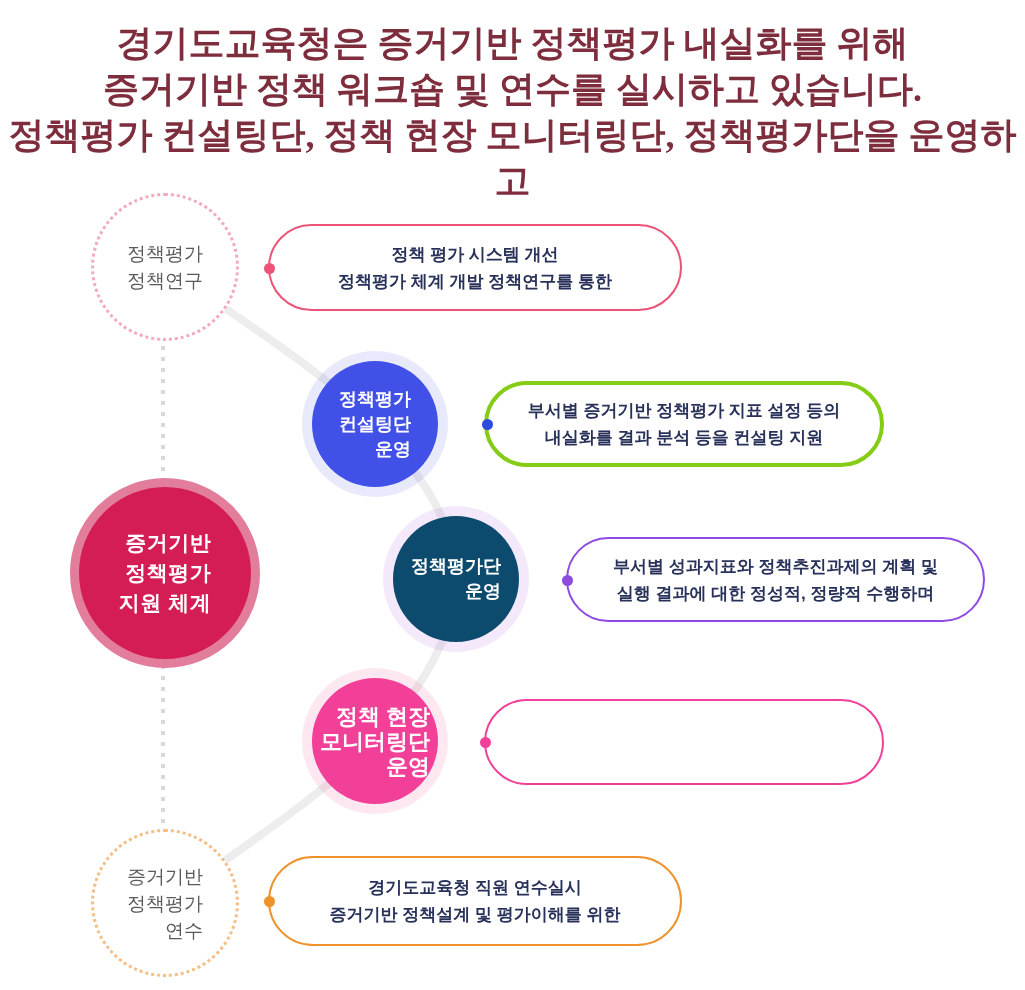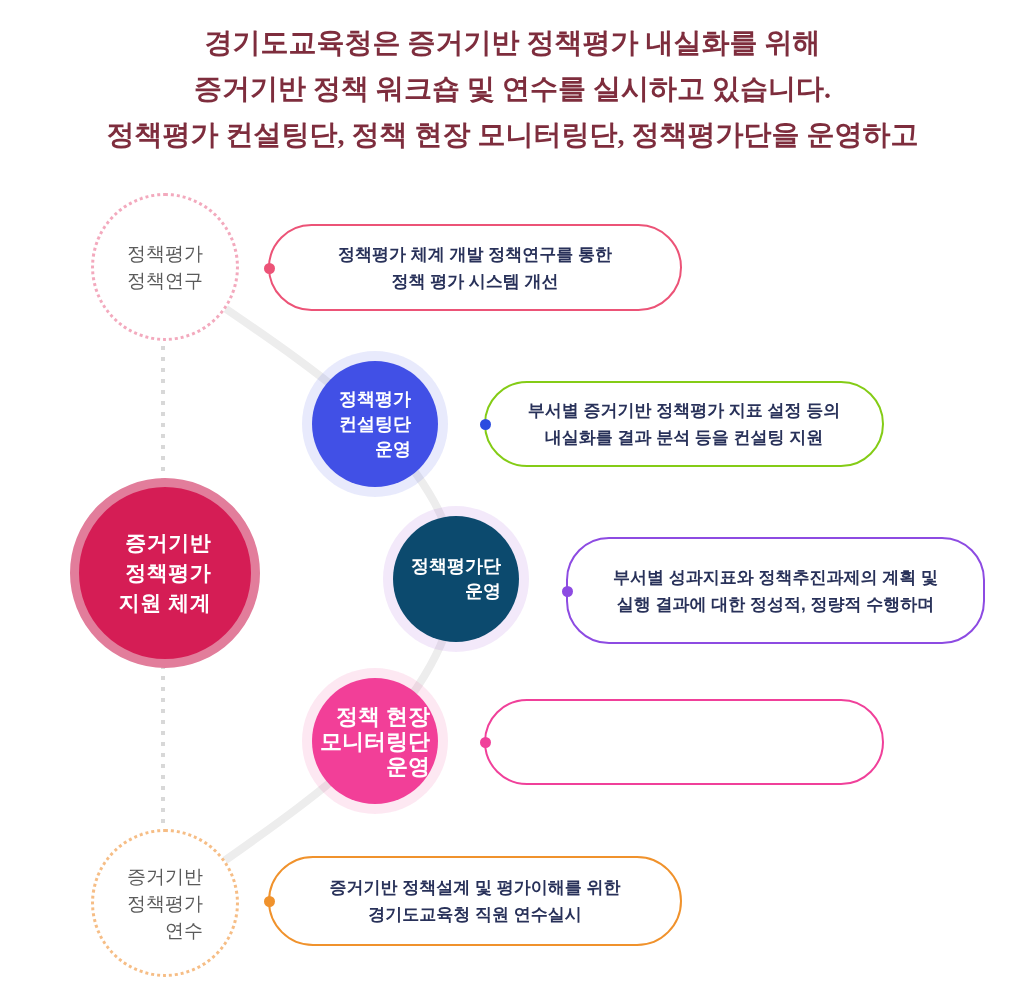--- a/index.html
+++ b/index.html
@@ -2,21 +2,21 @@
 <html><head>
 <meta charset="utf-8">
 <style>
   * { margin:0; padding:0; box-sizing:border-box; }
   body { background:#ffffff; font-family:"Liberation Sans","DejaVu Sans",sans-serif; }
   .stage { position:relative; width:1025px; height:990px; margin:0 auto; background:#fff; overflow:hidden; }
 
   
   .header { position:absolute; top:20px; left:0; width:100%; text-align:center;
             color:#7e2d3d; font-family:"Liberation Serif","DejaVu Serif",serif;
-            font-size:28px; line-height:46px; font-weight:600; z-index:1; }
+            font-size:36px; line-height:46px; font-weight:600; z-index:1; }
   .header strong { font-weight:800; }
 
   
   .arc { position:absolute; left:0; top:0; z-index:0; }
   .vline { position:absolute; left:161px; top:346px; width:4px; height:486px; z-index:0;
            background-image:repeating-linear-gradient(to bottom,#d8d8d8 0px,#d8d8d8 4px,transparent 4px,transparent 11px); }
 
   
   .circle { position:absolute; border-radius:50%; display:flex; align-items:center;
             justify-content:center; text-align:center; z-index:3; }
@@ -39,23 +39,23 @@
                    font-size:21px; line-height:30px; font-weight:700; letter-spacing:0.5px; z-index:4; }
 
   
   .pill { position:absolute; background:#fff; display:flex; flex-direction:column;
           align-items:center; justify-content:center; text-align:center; z-index:2;
           font-weight:700; color:#283159; font-size:17px; line-height:27px; }
   .pill .dot { position:absolute; left:-6px; top:50%; margin-top:-5px; width:11px; height:11px; border-radius:50%; }
 
   .p-research  { left:268px; top:224px; width:414px; height:87px; border:2px solid #ec5377; border-radius:44px; }
   .p-research .dot { background:#ec5377; }
-  .p-consulting{ left:484px; top:381px; width:400px; height:86px; border:2px solid #84cc16; border-radius:43px; }
+  .p-consulting{ left:484px; top:381px; width:400px; height:86px; border:4px solid #84cc16; border-radius:43px; }
   .p-consulting .dot { background:#2c4ce0; }
-  .p-evaluation{ left:566px; top:537px; width:419px; height:107px; border:2px solid #8d4be2; border-radius:43px; }
+  .p-evaluation{ left:566px; top:537px; width:419px; height:85px; border:2px solid #8d4be2; border-radius:43px; }
   .p-evaluation .dot { background:#8d4be2; }
   .p-monitoring{ left:484px; top:699px; width:400px; height:86px; border:2px solid #f0409a; border-radius:43px; }
   .p-monitoring .dot { background:#f0409a; }
   .p-training  { left:268px; top:856px; width:414px; height:90px; border:2px solid #f0922c; border-radius:45px; }
   .p-training .dot { background:#f0922c; }
 </style>
 </head>
 <body>
 
 <div class="stage">
@@ -77,22 +77,22 @@
 정책평가
 지원 체계</span>
   </div>
 
   <div class="circle c-research">
     <span class="circle-label">정책평가
 정책연구</span>
   </div>
   <div class="pill p-research">
     <span class="dot"></span>
+    <span>정책 평가 시스템 개선</span>
     <span>정책평가 체계 개발 정책연구를 통한</span>
-    <span>정책 평가 시스템 개선</span>
   </div>
 
   <div class="circle c-consulting">
     <span class="circle-label">정책평가
 컨설팅단
 운영</span>
   </div>
   <div class="pill p-consulting">
     <span class="dot"></span>
     <span>부서별 증거기반 정책평가 지표 설정 등의</span>
@@ -118,17 +118,17 @@
     <span class="dot"></span>
   </div>
 
   <div class="circle c-training">
     <span class="circle-label">증거기반
 정책평가
 연수</span>
   </div>
   <div class="pill p-training">
     <span class="dot"></span>
+    <span>경기도교육청 직원 연수실시</span>
     <span>증거기반 정책설계 및 평가이해를 위한</span>
-    <span>경기도교육청 직원 연수실시</span>
   </div>
 
 </div>
 
 </body></html>

